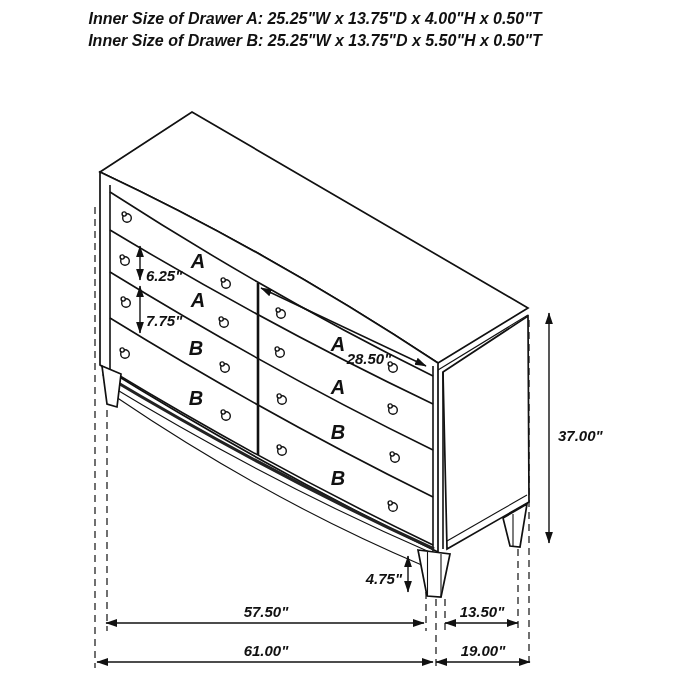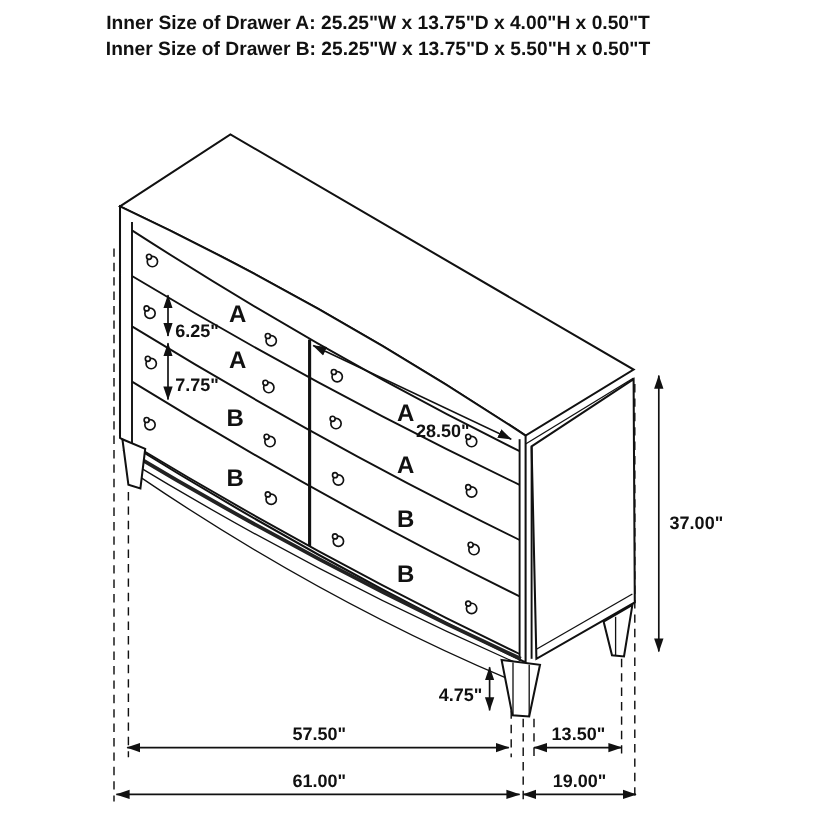--- a/index.html
+++ b/index.html
@@ -1,16 +1,16 @@
 <!DOCTYPE html>
 <html><head>
 <meta charset="utf-8">
 <style>
   html,body{margin:0;padding:0;background:#ffffff;}
-  .canvas{position:relative;width:700px;height:700px;background:#fff;overflow:hidden;}
+  .canvas{position:relative;width:700px;height:700px;background:#fff;overflow:hidden;font-style:italic;}
   svg{display:block;}
   svg text{font-family:"Liberation Sans","DejaVu Sans",sans-serif;font-weight:bold;fill:#111;}
   .hdr{font-size:16px;}
   .dim{font-size:15px;}
   .redlbl{font-size:20px;}
   .ln{stroke:#111;fill:none;stroke-width:1.6;}
   .thin{stroke:#111;fill:none;stroke-width:1.1;}
   .thick{stroke:#222;fill:none;stroke-width:3.2;}
   .face{fill:#ffffff;stroke:#111;stroke-width:1.7;}
   .dash{stroke:#111;fill:none;stroke-width:1.2;stroke-dasharray:7 5;}

